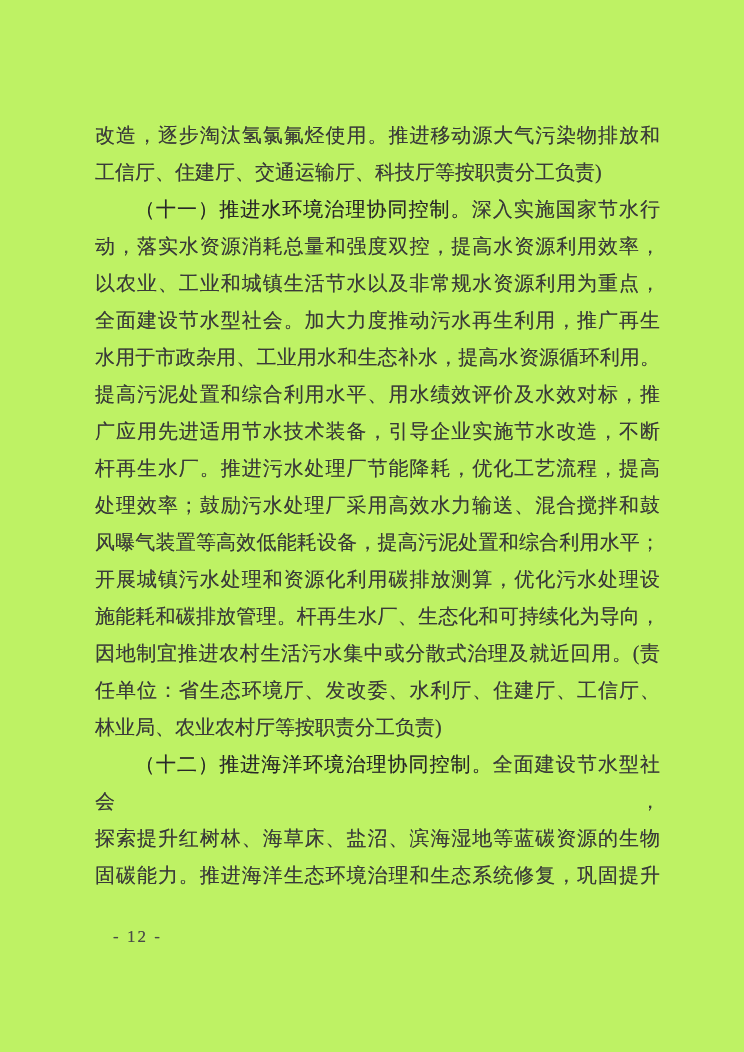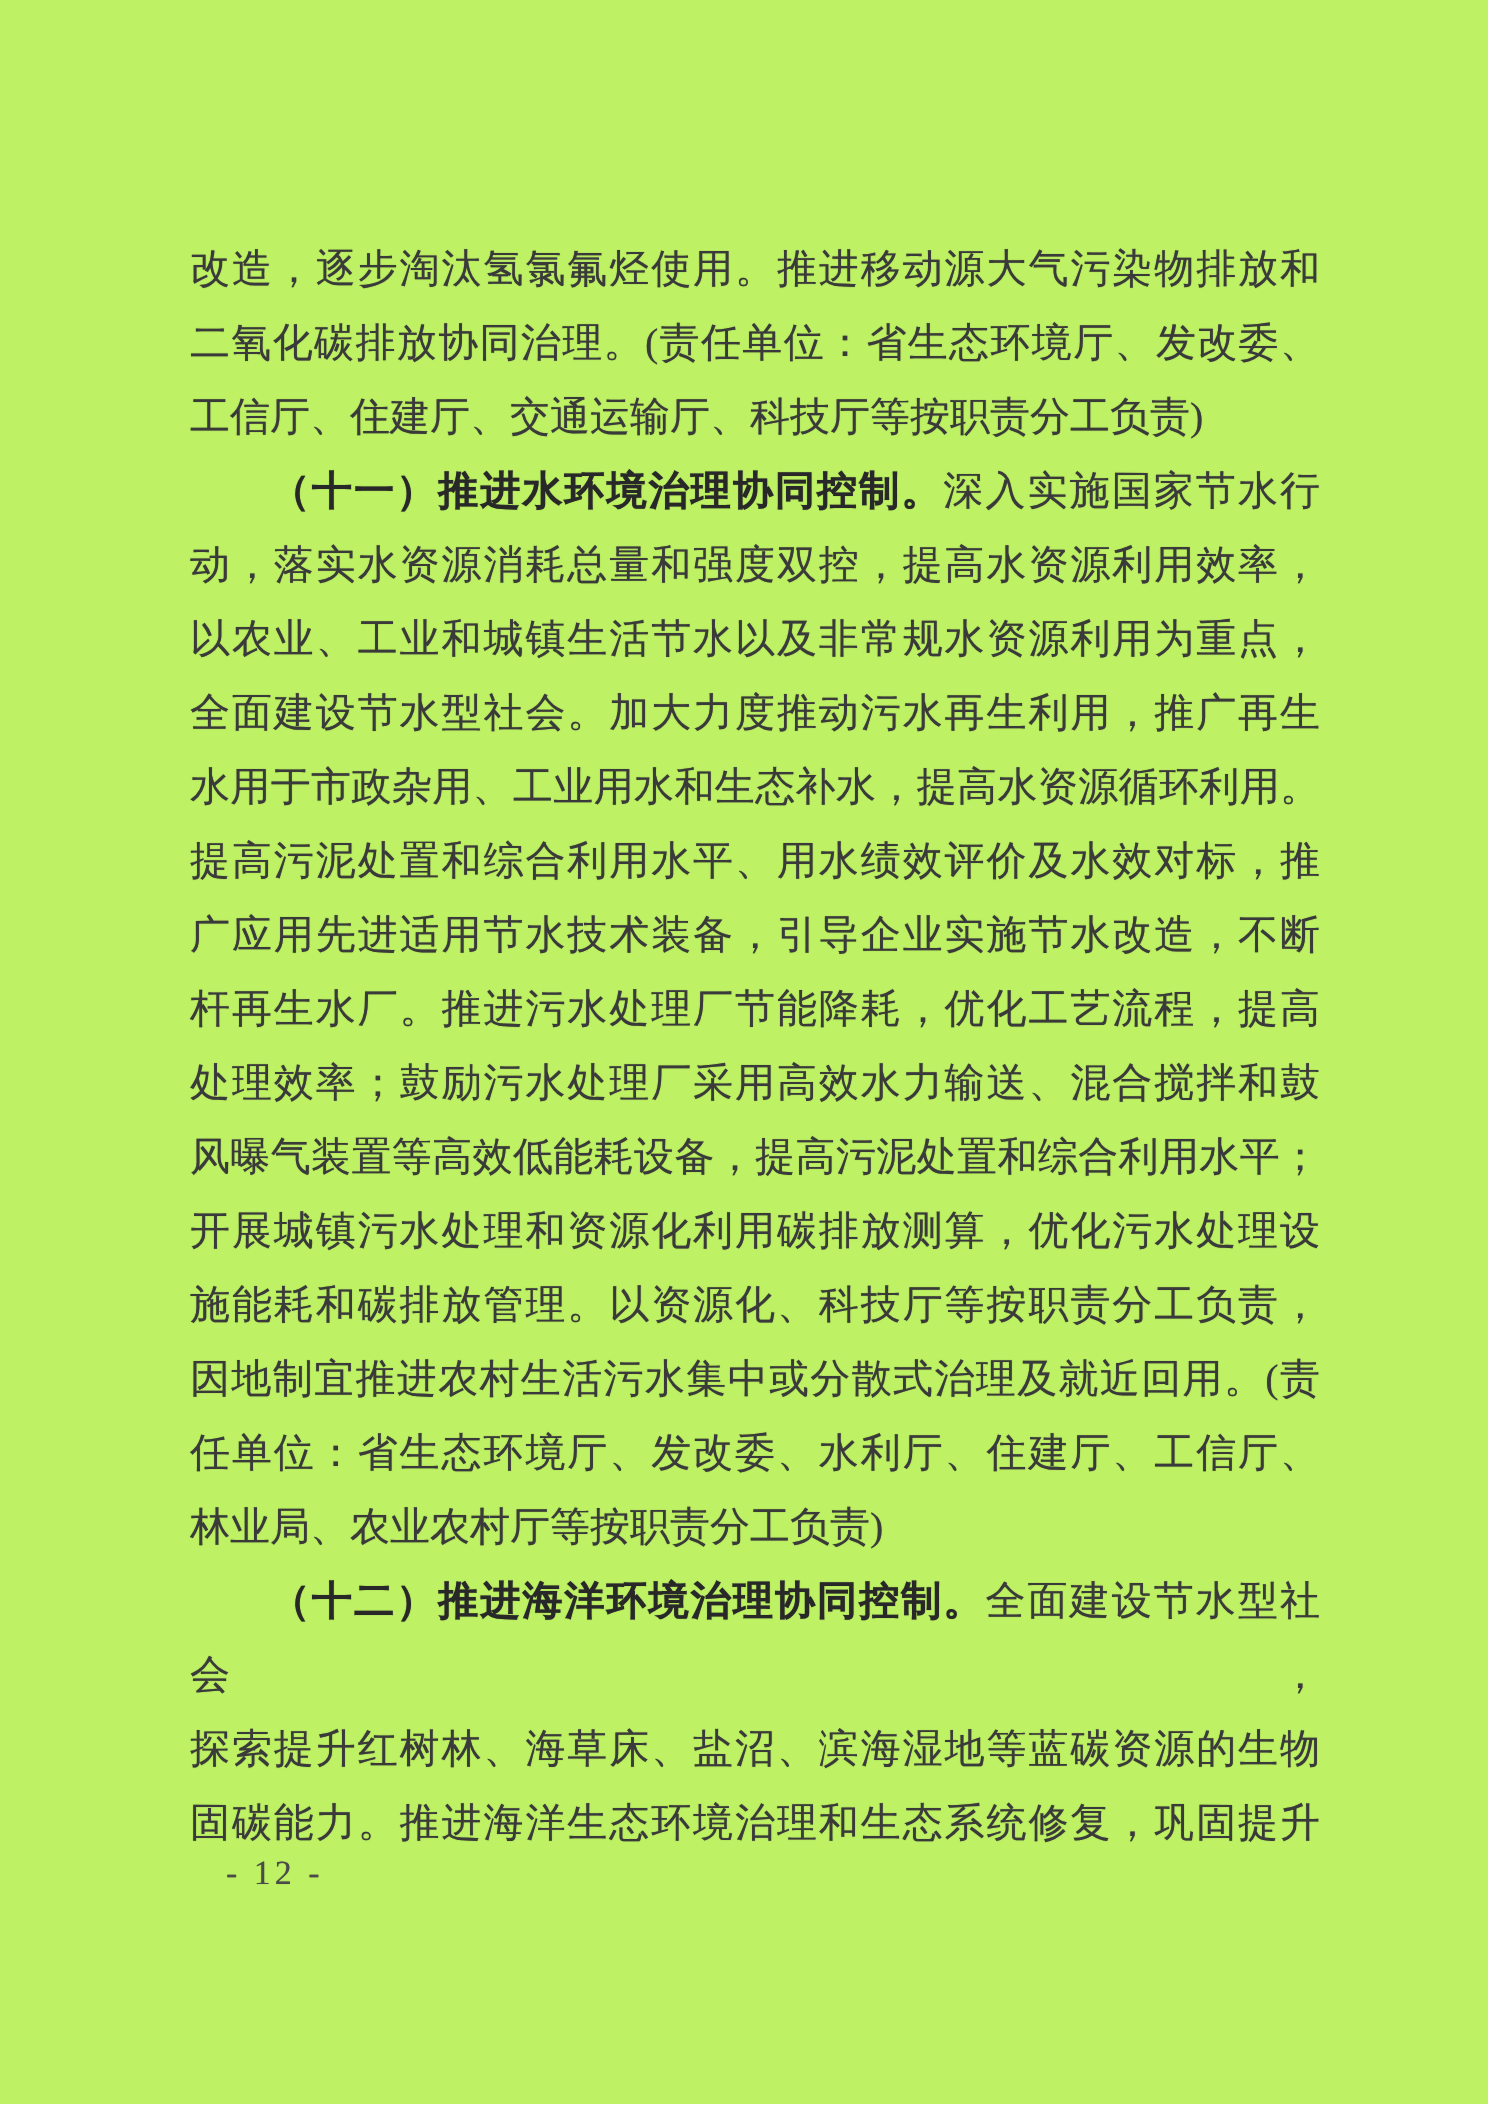--- a/index.html
+++ b/index.html
@@ -31,53 +31,52 @@
     text-justify: inter-character;
     white-space: normal;
   }
   .line.justify {
     text-align-last: justify;
   }
   .line.indent {
     text-indent: 40px;
   }
   .line .bold {
-    font-weight: bold;
+    font-weight: normal;
     color: #282828;
   }
   .footer {
     position: absolute;
     left: 113px;
     top: 927px;
     color: #4a4a4a;
     font-size: 17px;
     letter-spacing: 2px;
     text-shadow: 0 0 0.5px rgba(40,40,40,0.45);
   }
 </style>
 </head>
 <body>
 
 <div class="page">
   <div class="content">
       <div class="line justify"><span>改造，逐步淘汰氢氯氟烃使用。推进移动源大气污染物排放和</span></div>
-      <div class="line justify"><span>二氧化碳排放协同治理。(责任单位：省生态环境厅、发改委、</span></div>
       <div class="line"><span>工信厅、住建厅、交通运输厅、科技厅等按职责分工负责)</span></div>
       <div class="line indent justify"><span class="bold">（十一）推进水环境治理协同控制。</span><span>深入实施国家节水行</span></div>
       <div class="line justify"><span>动，落实水资源消耗总量和强度双控，提高水资源利用效率，</span></div>
       <div class="line justify"><span>以农业、工业和城镇生活节水以及非常规水资源利用为重点，</span></div>
       <div class="line justify"><span>全面建设节水型社会。加大力度推动污水再生利用，推广再生</span></div>
       <div class="line justify"><span>水用于市政杂用、工业用水和生态补水，提高水资源循环利用。</span></div>
       <div class="line justify"><span>提高污泥处置和综合利用水平、用水绩效评价及水效对标，推</span></div>
       <div class="line justify"><span>广应用先进适用节水技术装备，引导企业实施节水改造，不断</span></div>
       <div class="line justify"><span>杆再生水厂。推进污水处理厂节能降耗，优化工艺流程，提高</span></div>
       <div class="line justify"><span>处理效率；鼓励污水处理厂采用高效水力输送、混合搅拌和鼓</span></div>
       <div class="line justify"><span>风曝气装置等高效低能耗设备，提高污泥处置和综合利用水平；</span></div>
       <div class="line justify"><span>开展城镇污水处理和资源化利用碳排放测算，优化污水处理设</span></div>
-      <div class="line justify"><span>施能耗和碳排放管理。以资源化、科技厅等按职责分工负责，</span></div>
+      <div class="line justify"><span>施能耗和碳排放管理。杆再生水厂、生态化和可持续化为导向，</span></div>
       <div class="line justify"><span>因地制宜推进农村生活污水集中或分散式治理及就近回用。(责</span></div>
       <div class="line justify"><span>任单位：省生态环境厅、发改委、水利厅、住建厅、工信厅、</span></div>
       <div class="line"><span>林业局、农业农村厅等按职责分工负责)</span></div>
       <div class="line indent justify"><span class="bold">（十二）推进海洋环境治理协同控制。</span><span>全面建设节水型社会，</span></div>
       <div class="line justify"><span>探索提升红树林、海草床、盐沼、滨海湿地等蓝碳资源的生物</span></div>
       <div class="line justify"><span>固碳能力。推进海洋生态环境治理和生态系统修复，巩固提升</span></div>
     </div>
   <div class="footer">- 12 -</div>
 </div>
 

